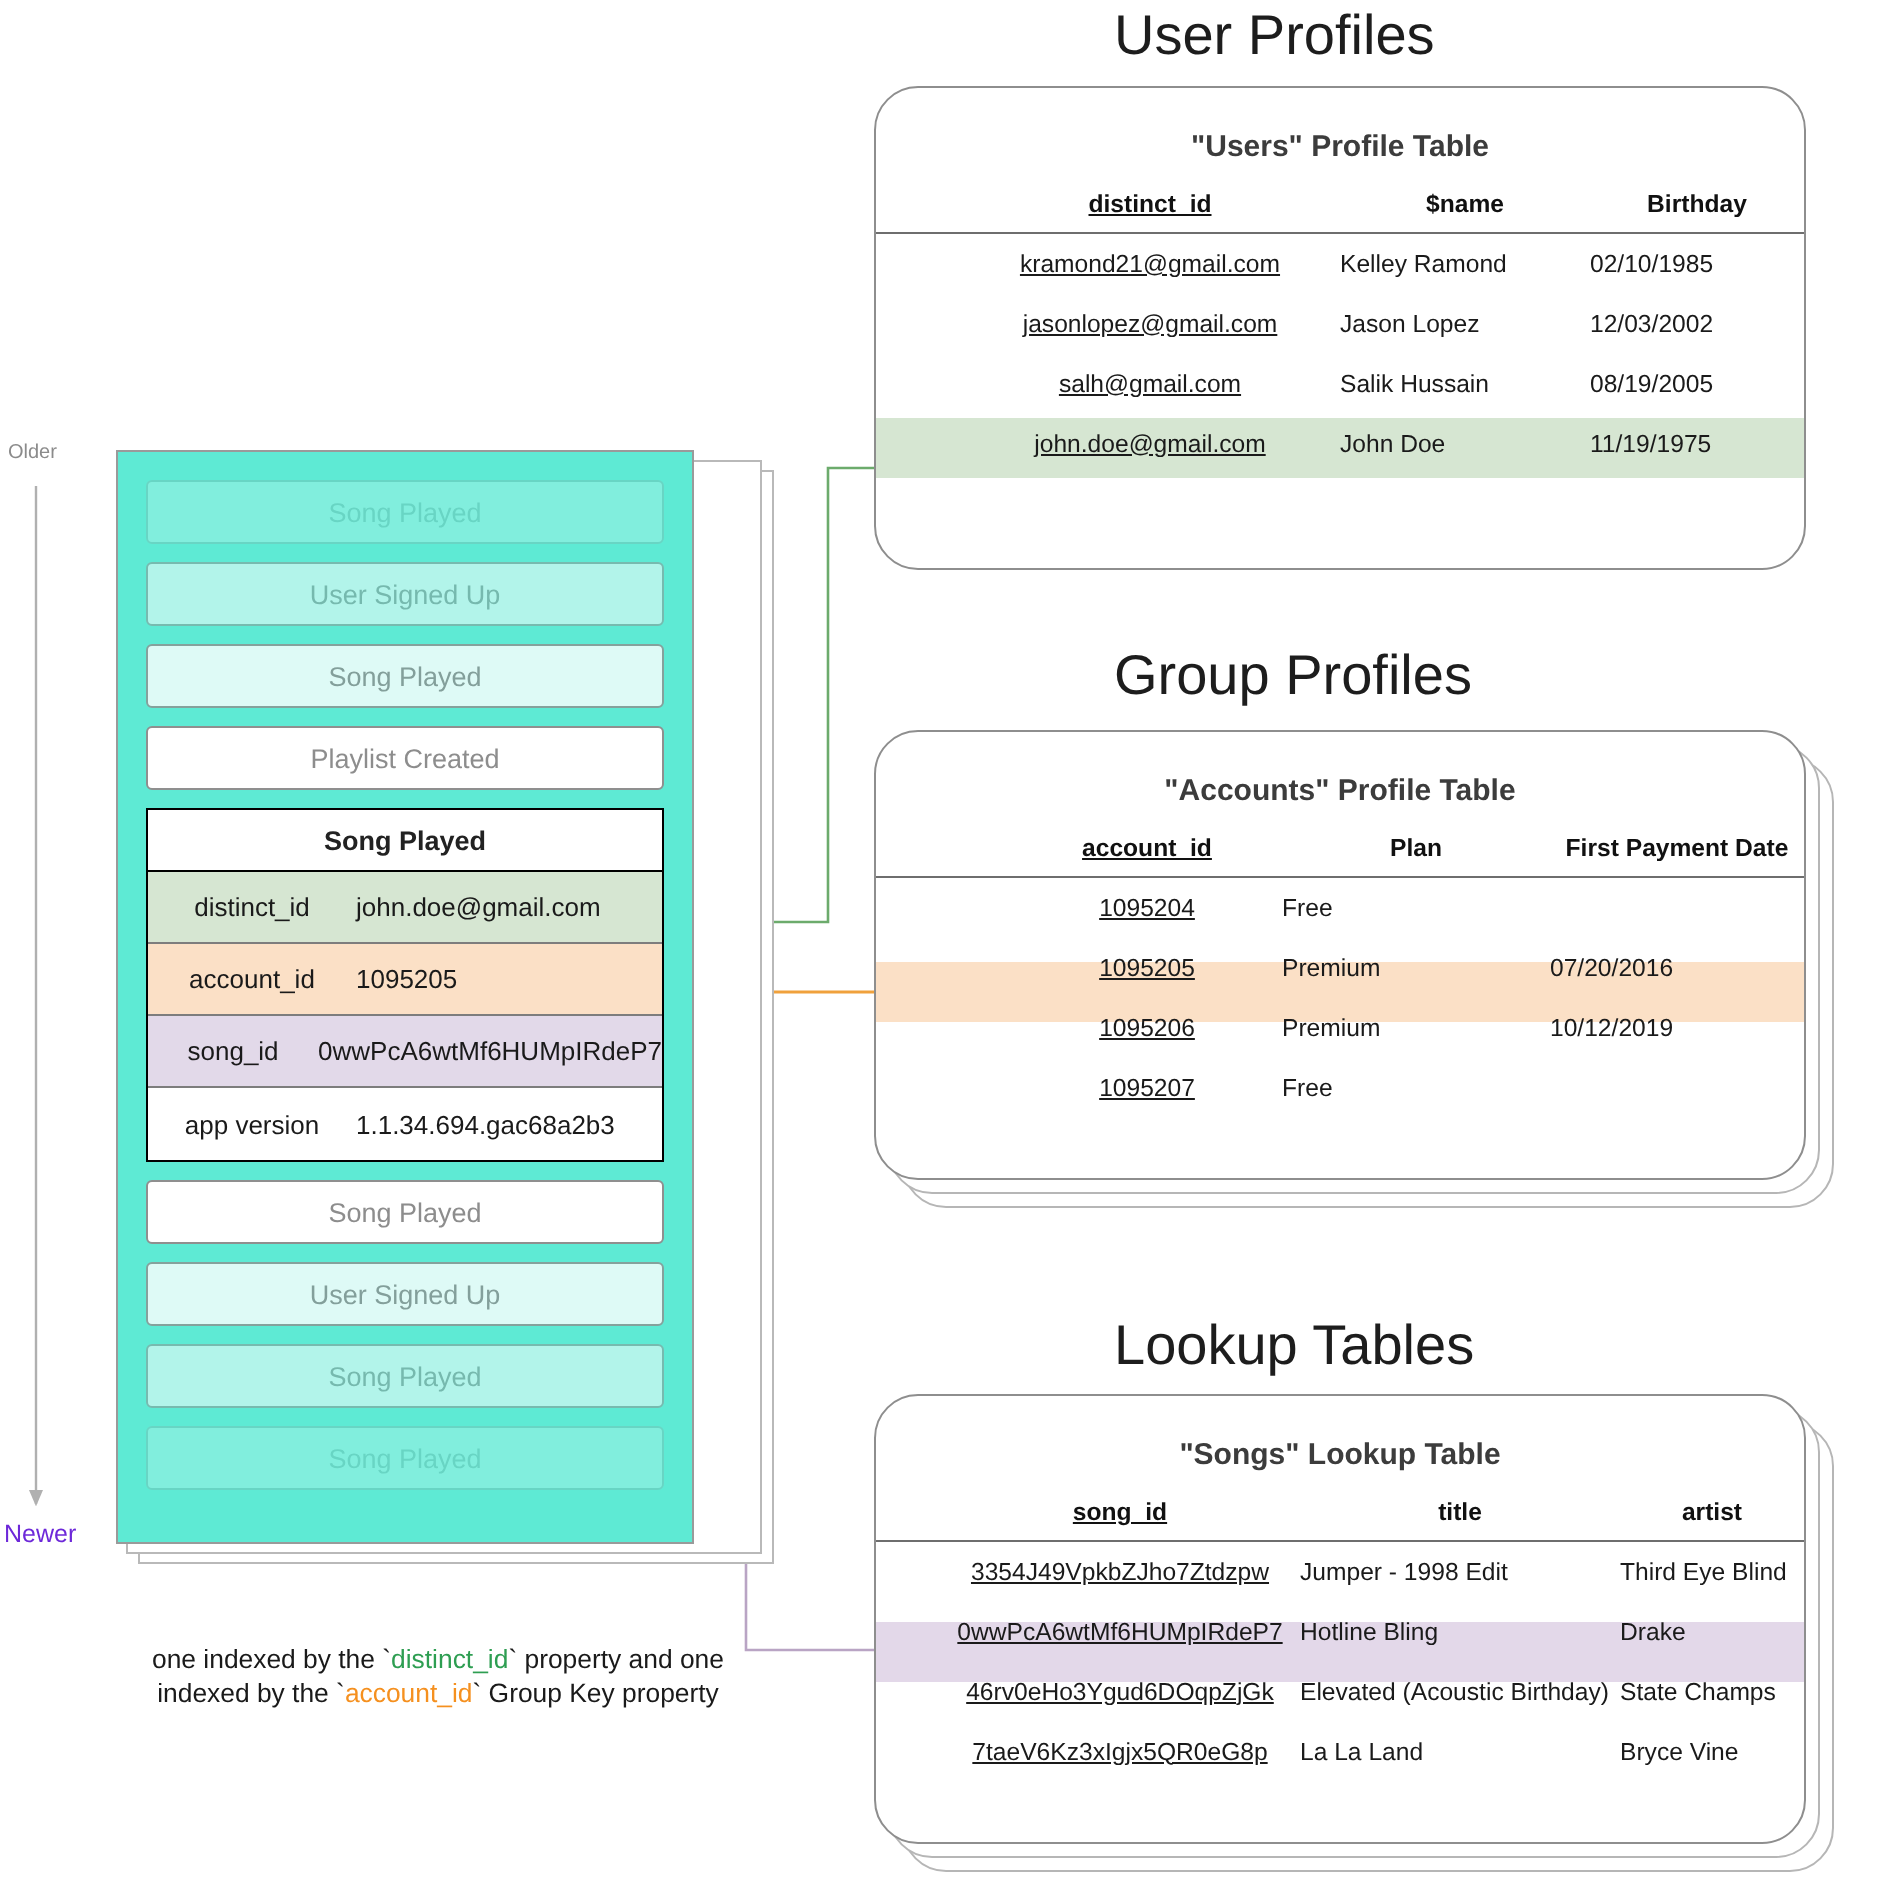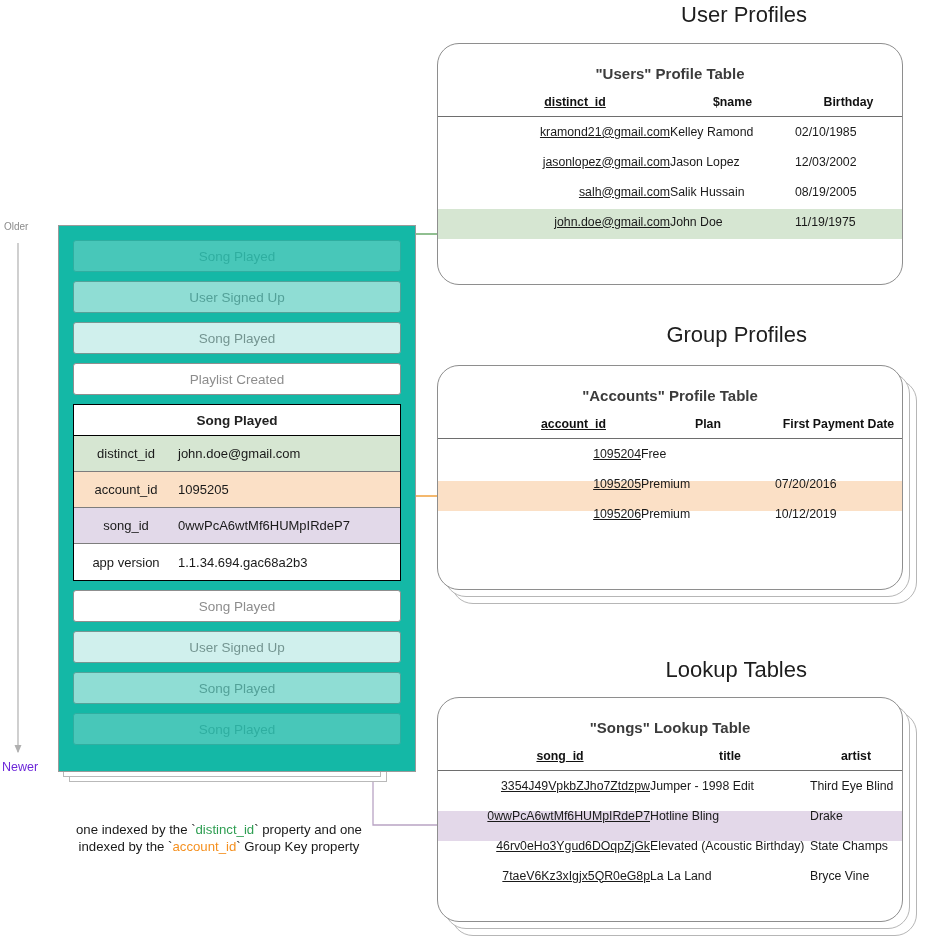--- a/index.html
+++ b/index.html
@@ -10,42 +10,42 @@
     font-family:"Liberation Sans", sans-serif;
     color:#1a1a1a;
     position:relative;
     overflow:hidden;
   }
   .canvas { position:absolute; inset:0; }
 
   
   .section-title{
     position:absolute;
-    font-size:22px;
+    font-size:28px;
     font-weight:400;
     color:#1d1d1d;
-    text-align:right;
+    text-align:left;
     white-space:nowrap;
   }
 
   
   #event-stream-title{ left:105px; top:186px; width:220px; }
 
   .es-stack, .es-stack2 {
     position:absolute;
     border:1.5px solid #b9b9b9;
     background:#fff;
   }
   .es-stack2 { left:69px; top:235px; width:318px; height:547px; }
   .es-stack  { left:63px; top:230px; width:318px; height:547px; }
   .es-main {
     position:absolute;
-    left:58px; top:225px; width:358px; height:547px;
+    left:58px; top:225px; width:289px; height:547px;
     border:1.5px solid #9a9a9a;
-    background:#14b8a6;
+    background:#5eead4;
     padding:14px 14px;
   }
   .ev-box{
     height:32px;
     border:1px solid #8f8f8f;
     border-radius:3px;
     display:flex; align-items:center; justify-content:center;
     font-size:13.5px;
     color:#8d8d8d;
     margin-bottom:9px;
@@ -138,21 +138,21 @@
   }
   table.dt th.c-key{ text-align:center; }
   table.dt th.c-plain{ text-align:center; }
   table.dt th.c-key span{ text-decoration:underline; }
   table.dt td{
     padding:0;
     height:30px;
     vertical-align:middle;
     white-space:nowrap;
   }
-  table.dt td.c-key{ text-align:right; }
+  table.dt td.c-key{ text-align:center; }
   table.dt td.c-key span{ text-decoration:underline; }
   table.dt td.c-plain{ text-align:left; }
 
   
   .hl-strip{
     position:absolute;
     left:0;
     height:30px;
     pointer-events:none;
   }
@@ -326,20 +326,26 @@
             <td class="c-key"><span>1095205</span></td>
             <td class="c-plain">Premium</td>
             <td class="c-plain">07/20/2016</td>
           </tr>
           <tr>
             <td></td>
             <td class="c-key"><span>1095206</span></td>
             <td class="c-plain">Premium</td>
             <td class="c-plain">10/12/2019</td>
           </tr>
+          <tr>
+            <td></td>
+            <td class="c-key"><span>1095207</span></td>
+            <td class="c-plain">Free</td>
+            <td class="c-plain"></td>
+          </tr>
         </tbody>
       </table>
     </div>
   </div>
 
   <div class="section-title panel-title-lookup">Lookup Tables</div>
 
   <div class="card-shadow" style="left:451px; top:711px; width:466px; height:225px;"></div>
   <div class="card-shadow" style="left:444px; top:704px; width:466px; height:225px;"></div>
 

